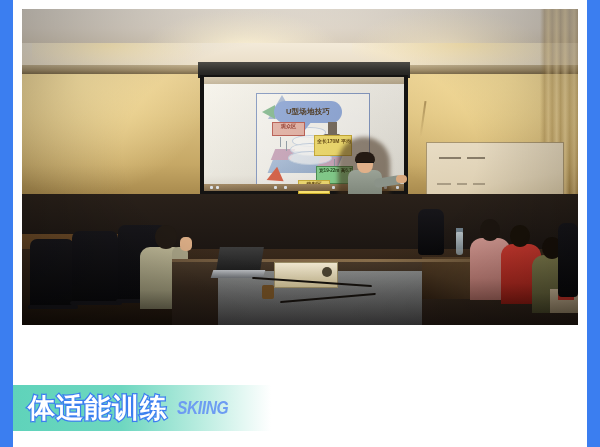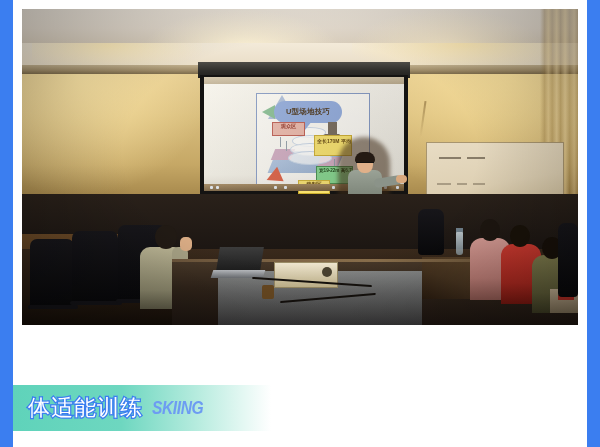--- a/index.html
+++ b/index.html
@@ -243,21 +243,21 @@
 
   
   .caption{
     position:absolute;left:13px;top:385px;width:258px;height:46px;
     background:linear-gradient(90deg,#5fd3ba 0%,#6ed7c0 42%,#b8ecdf 72%,rgba(226,248,243,0) 100%);
     display:flex;align-items:center;
   }
   .cap-cn{
     margin-left:15px;
     font-family:"DejaVu Sans","Liberation Sans",sans-serif;
-    font-size:22px;font-weight:normal;letter-spacing:1px;
+    font-size:27px;font-weight:bold;letter-spacing:1px;
     color:#ffffff;
     -webkit-text-stroke:2.5px #3b7ef0;
     paint-order:stroke fill;
     text-shadow:0 0 0 #3b7ef0;
     white-space:nowrap;
   }
   .cap-en{
     margin-left:9px;
     font-family:"Liberation Sans",sans-serif;
     font-size:19px;font-weight:bold;font-style:italic;

